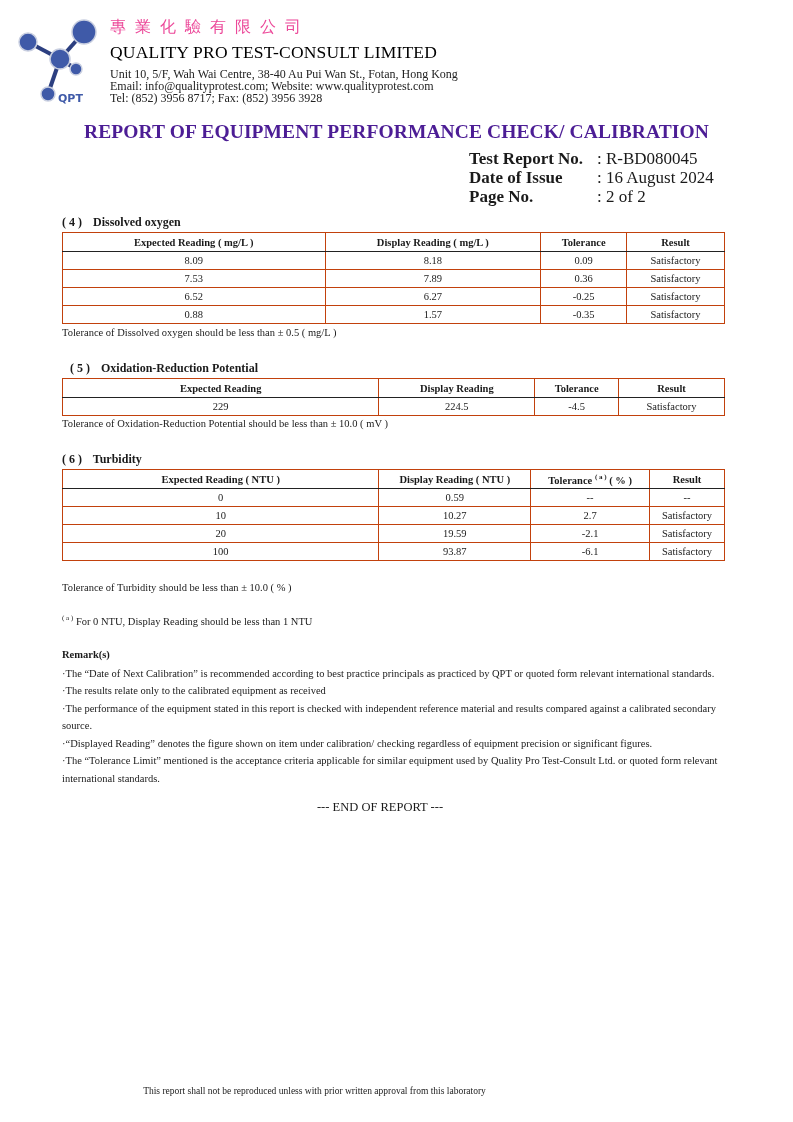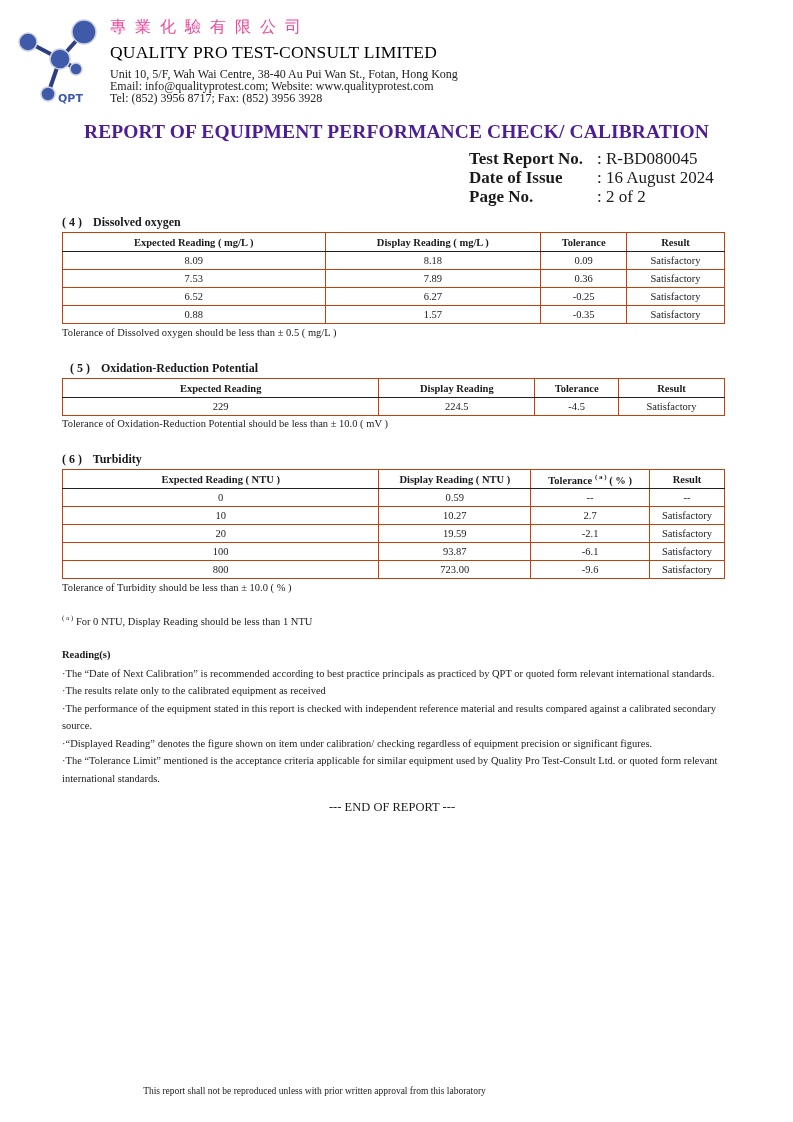--- a/index.html
+++ b/index.html
@@ -34,21 +34,21 @@
   table.data th { font-weight: bold; height: 18px; }
   table.data tr.hdr th { border-bottom: 1.5px solid #222; }
   table.data { border: 1.5px solid #222; }
 
   .note { left: 62px; font-size: 10.5px; }
 
   .remarks { left: 62px; top: 646px; width: 666px; font-size: 10.5px; line-height: 17.5px; }
   .remarks .rm-title { font-weight: bold; margin-bottom: 1px; }
   .remarks .rm-item { }
 
-  .end { left: 12px; width: 760px; top: 800px; text-align: center; font-size: 12.5px; }
+  .end { left: 0; width: 760px; top: 800px; text-align: center; font-size: 12.5px; }
   .footer { left: 0; width: 629px; top: 1086px; text-align: center; font-size: 9.5px; }
   sup { font-size: 7px; vertical-align: 5px; }
 </style>
 </head>
 <body>
 
 <div class="abs logo">
   <svg width="100" height="92" viewBox="0 0 100 92">
     <g stroke="#2c3f80" stroke-width="4" fill="none">
       <line x1="20" y1="30" x2="52" y2="47"></line>
@@ -198,36 +198,30 @@
     <td>19.59</td>
     <td>-2.1</td>
     <td>Satisfactory</td>
   </tr>
   <tr>
     <td>100</td>
     <td>93.87</td>
     <td>-6.1</td>
     <td>Satisfactory</td>
   </tr>
-  <tr>
-    <td>800</td>
-    <td>723.00</td>
-    <td>-9.6</td>
-    <td>Satisfactory</td>
-  </tr>
 </tbody>
   </table>
 <div class="abs note" style="top:582px;">Tolerance of Turbidity should be less than ± 10.0 ( % )</div>
 <div class="abs note" style="top:614px;">
   <sup>( a )</sup>
   <span>For 0 NTU, Display Reading should be less than 1 NTU</span>
 </div>
 
 <div class="abs remarks">
-  <div class="rm-title">Reading(s)</div>
+  <div class="rm-title">Remark(s)</div>
   <div class="rm-item">·The “Date of Next Calibration” is recommended according to best practice principals as practiced by QPT or quoted form relevant international standards.</div>
   <div class="rm-item">·The results relate only to the calibrated equipment as received</div>
   <div class="rm-item">·The performance of the equipment stated in this report is checked with independent reference material and results compared against a calibrated secondary source.</div>
   <div class="rm-item">·“Displayed Reading” denotes the figure shown on item under calibration/ checking regardless of equipment precision or significant figures.</div>
   <div class="rm-item">·The “Tolerance Limit” mentioned is the acceptance criteria applicable for similar equipment used by Quality Pro Test-Consult Ltd. or quoted form relevant international standards.</div>
 </div>
 
 <div class="abs end">--- END OF REPORT ---</div>
 <div class="abs footer">This report shall not be reproduced unless with prior written approval from this laboratory</div>
 

